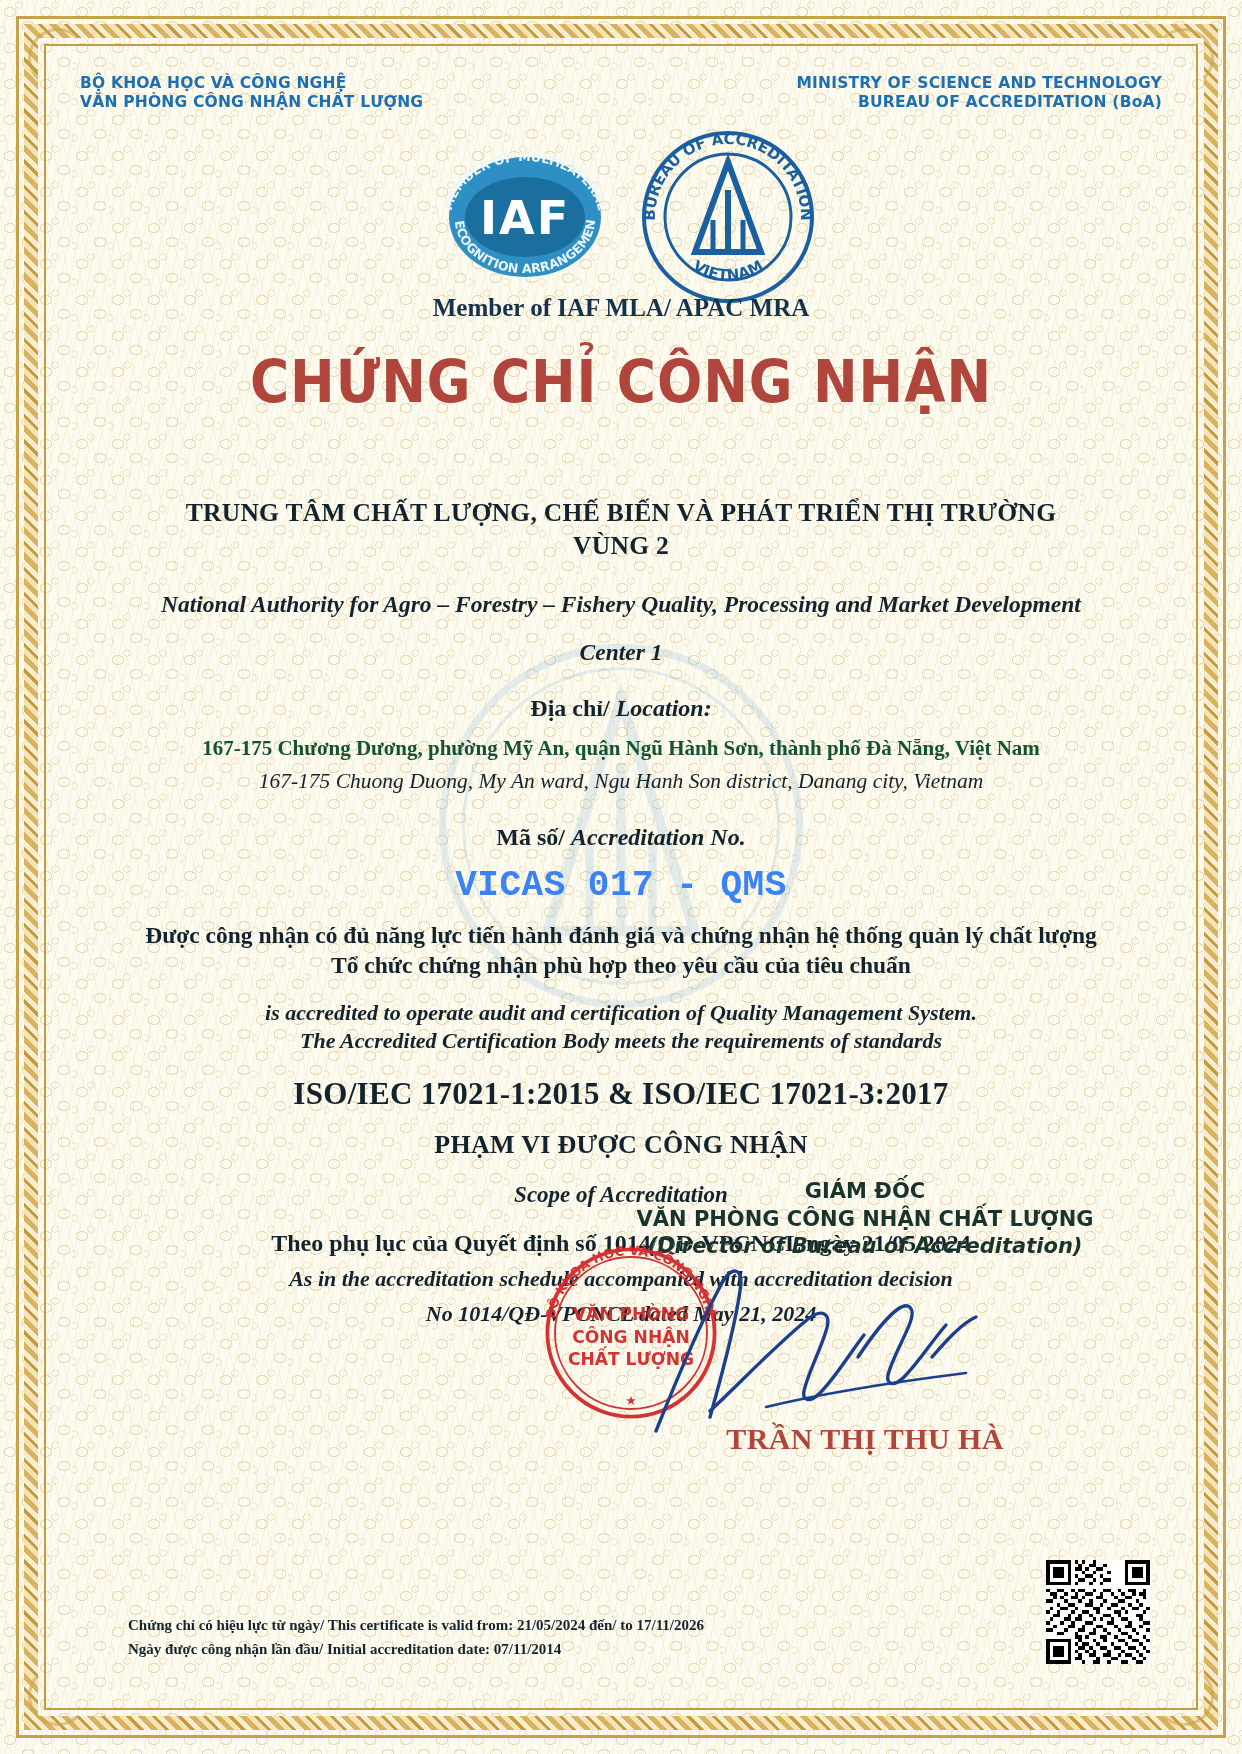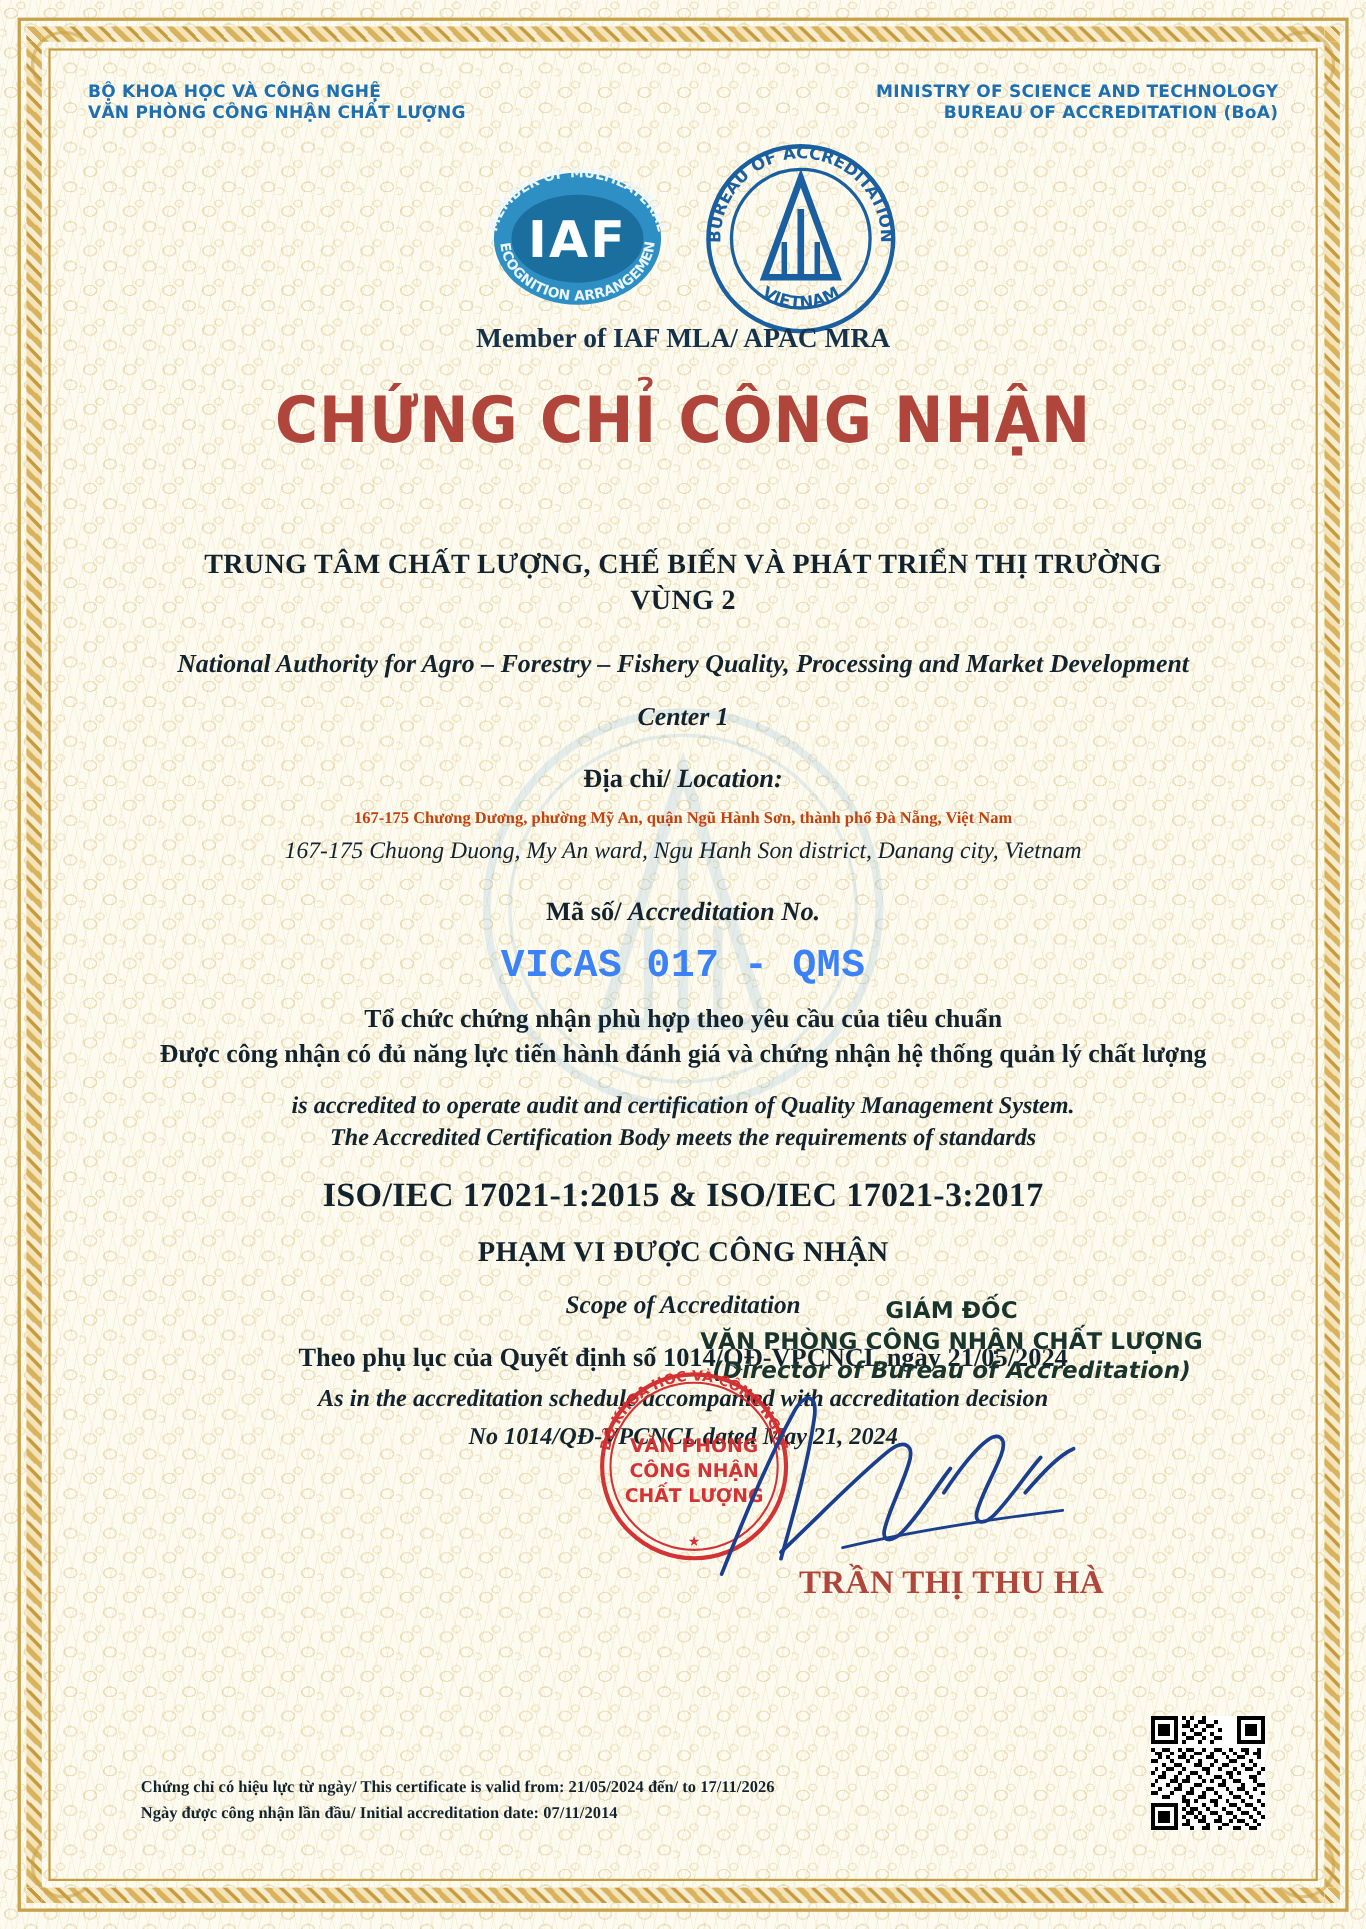--- a/index.html
+++ b/index.html
@@ -119,21 +119,21 @@
   }
   .en-ital{
     font-family:"Liberation Serif",serif;font-style:italic;font-weight:bold;
     font-size:23.5px;color:#13232e;margin-top:17px;
   }
   .lbl-mix{
     font-family:"Liberation Serif",serif;font-weight:bold;font-size:24px;color:#13232e;margin-top:16px;
   }
   .lbl-mix i{font-style:italic;}
   .addr-vn{
-    font-family:"Liberation Serif",serif;font-weight:bold;font-size:15px;color:#c2410c;
+    font-family:"Liberation Serif",serif;font-weight:bold;font-size:21px;color:#14532d;
   }
   .addr-en{
     font-family:"Liberation Serif",serif;font-style:italic;font-weight:normal;font-size:21.5px;color:#13232e;
   }
   .vicas{
     font-family:Liberation Mono, monospace;font-weight:bold;font-size:36px;
     color:#3b82f6;letter-spacing:.5px;
   }
   .desc-vn{
     font-family:"Liberation Serif",serif;font-weight:bold;font-size:23.5px;color:#13232e;
@@ -295,22 +295,22 @@
       <div class="sp10"></div>
 
       <p class="ln lbl-mix">
         <span>Mã số/</span>
         <i>Accreditation No.</i>
       </p>
       <div class="sp10"></div>
       <p class="ln vicas">VICAS 017 - QMS</p>
       <div class="sp10"></div>
 
+      <p class="ln desc-vn">Được công nhận có đủ năng lực tiến hành đánh giá và chứng nhận hệ thống quản lý chất lượng</p>
       <p class="ln desc-vn">Tổ chức chứng nhận phù hợp theo yêu cầu của tiêu chuẩn</p>
-      <p class="ln desc-vn">Được công nhận có đủ năng lực tiến hành đánh giá và chứng nhận hệ thống quản lý chất lượng</p>
       <div class="sp18"></div>
       <p class="ln desc-en">is accredited to operate audit and certification of Quality Management System.</p>
       <p class="ln desc-en">The Accredited Certification Body meets the requirements of standards</p>
       <div class="sp18"></div>
 
       <p class="ln iso">ISO/IEC 17021-1:2015 &amp; ISO/IEC 17021-3:2017</p>
       <div class="sp14"></div>
       <p class="ln scope-vn">PHẠM VI ĐƯỢC CÔNG NHẬN</p>
       <div class="sp18"></div>
       <p class="ln scope-en">Scope of Accreditation</p>

